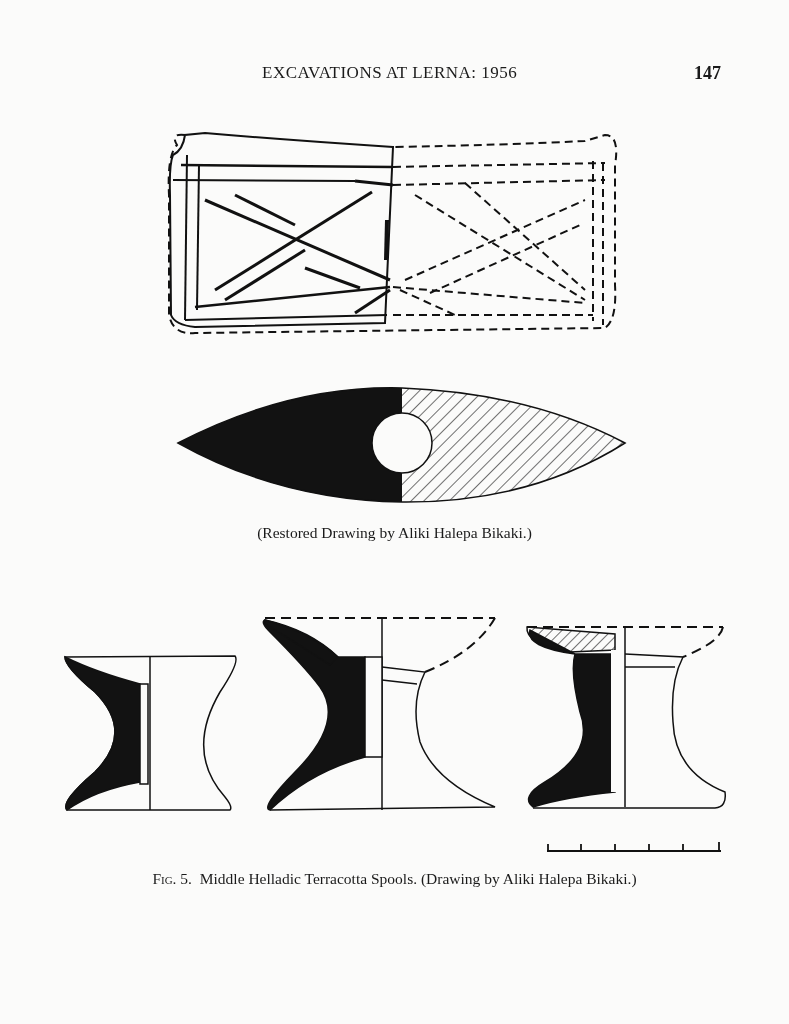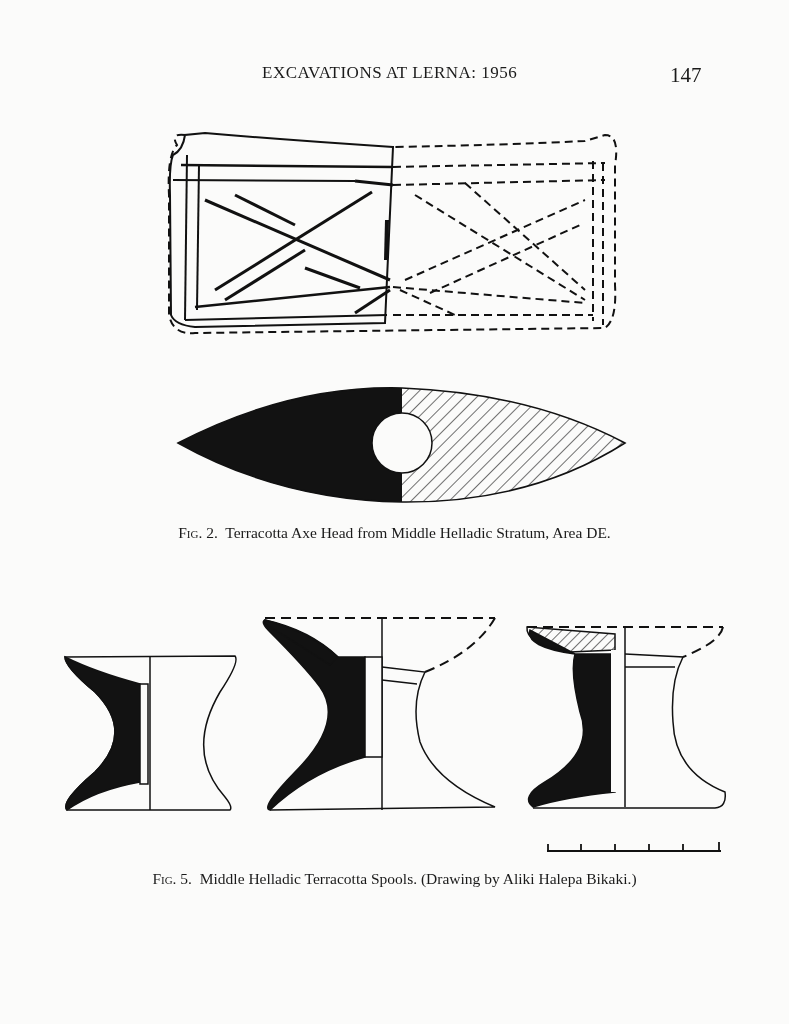--- a/index.html
+++ b/index.html
@@ -1,19 +1,19 @@
 <!DOCTYPE html>
 <html><head>
 <meta charset="utf-8">
 <style>
   html, body { margin:0; padding:0; background:#fbfbfa; }
   body { width:789px; height:1024px; position:relative; overflow:hidden; font-family:"Liberation Serif","DejaVu Serif",serif; color:#1a1a1a; }
   .running-head { position:absolute; left:0; top:63px; width:789px; height:24px; }
   .running-title { position:absolute; left:262px; top:0; font-size:17px; letter-spacing:0.5px; }
-  .page-number { position:absolute; left:670px; top:0; font-size:21px; font-weight:normal; }
+  .page-number { position:absolute; left:694px; top:0; font-size:18px; font-weight:bold; }
   .fig { position:absolute; }
   .caption { position:absolute; left:0; width:789px; text-align:center; font-size:15.5px; line-height:20px; }
   .sc { font-variant:small-caps; }
   svg { display:block; }
 </style>
 </head>
 <body>
 
 <div class="running-head">
   <span class="running-title">EXCAVATIONS AT LERNA: 1956</span>
@@ -71,21 +71,21 @@
     <g clip-path="url(#lens)">
       <rect x="0" y="0" width="232" height="125" fill="#121212"></rect>
       <path d="M232 0 L465 0 L465 125 L225 125 Z" fill="url(#hatch)"></path>
     </g>
     <path d="M8 58 Q120 0 232 3 Q360 8 455 58 Q360 118 232 117 Q110 115 8 58 Z" fill="none" stroke="#111" stroke-width="1.5"></path>
     <circle cx="232" cy="58" r="30" fill="#fbfbfa" stroke="#111" stroke-width="1.5"></circle>
   </svg>
 </div>
 
 <div class="caption" style="top:523px;">
-  <div><span class="sc">Fig. 2.</span>&nbsp; <span>Terracotta Axe Head from Middle Helladic Stratum, Area DE.</span></div>
+  <div>(Restored Drawing by Aliki Halepa Bikaki.)</div>
 </div>
 
 <div class="fig" style="left:55px; top:612px;">
   <svg width="690" height="205" viewBox="0 0 690 205">
     <defs>
       <pattern id="hatch2" width="7" height="7" patternUnits="userSpaceOnUse" patternTransform="rotate(45)">
         <line x1="0" y1="0" x2="0" y2="7" stroke="#111" stroke-width="1.2"></line>
       </pattern>
     </defs>
     <g stroke="#111" stroke-width="1.5">

